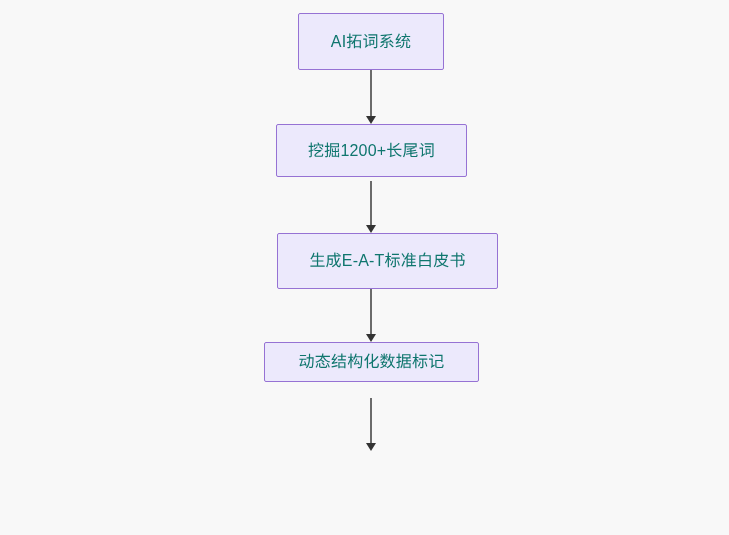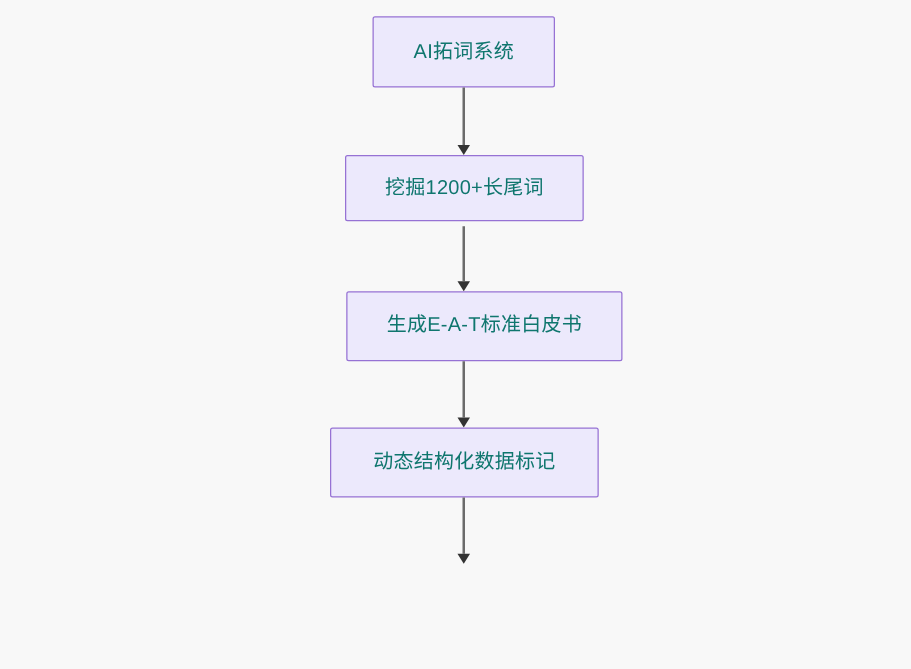--- a/index.html
+++ b/index.html
@@ -56,21 +56,21 @@
     height: 0;
     border-left: 5px solid transparent;
     border-right: 5px solid transparent;
     border-top: 8px solid #333333;
   }
 
   
   #node-1 { left: 298px; top: 13px;  width: 146px; height: 57px; }
   #node-2 { left: 276px; top: 124px; width: 191px; height: 53px; }
   #node-3 { left: 261px; top: 233px; width: 221px; height: 56px; margin-left: 16px; }
-  #node-4 { left: 264px; top: 342px; width: 215px; height: 56px; }
+  #node-4 { left: 264px; top: 342px; width: 215px; height: 40px; }
   #node-5 { left: 254px; top: 451px; width: 235px; height: 55px; }
 
   
   #edge-1 { left: 370px; top: 70px;  height: 54px; }
   #edge-2 { left: 370px; top: 181px; height: 52px; }
   #edge-3 { left: 370px; top: 289px; height: 53px; }
   #edge-4 { left: 370px; top: 398px; height: 53px; }
 </style>
 </head>
 <body>

